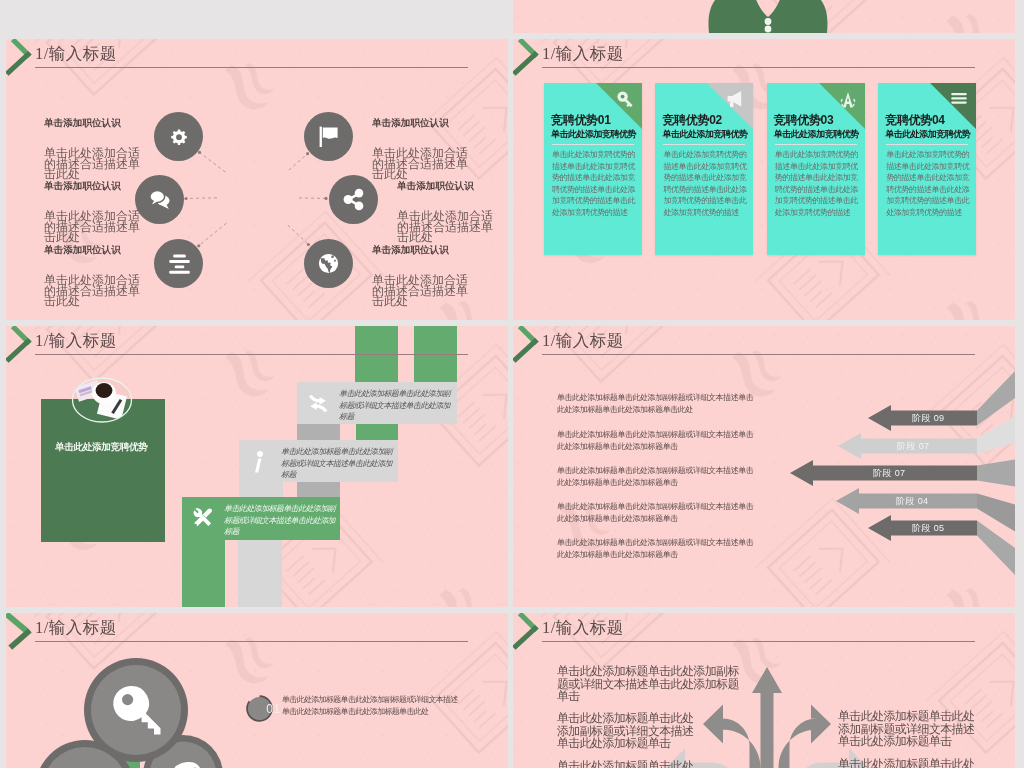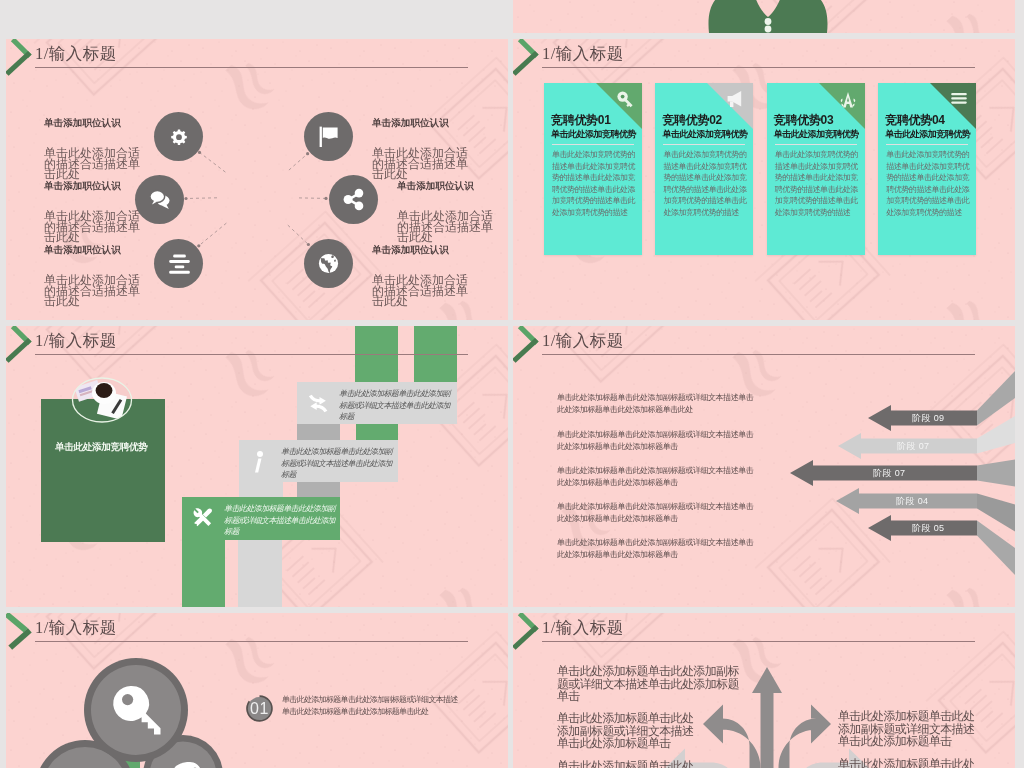--- a/index.html
+++ b/index.html
@@ -49,22 +49,22 @@
   .panel3-t{position:absolute;left:14px;top:42px;font-size:9.6px;font-weight:bold;color:#f2f8f0;letter-spacing:-0.35px;white-space:nowrap;}
   .panel3-b{position:absolute;left:14px;top:56px;width:98px;font-size:8px;letter-spacing:-0.6px;line-height:11.8px;color:#e8f0e5;}
   .photo3{position:absolute;}
 
   
   .arr-lbl{position:absolute;font-size:9px;color:#f4f4f4;white-space:nowrap;letter-spacing:.4px;}
   .s4p{position:absolute;width:200px;font-size:8px;letter-spacing:-0.45px;line-height:11.6px;color:#5d4d4d;}
 
   
   .numc{position:absolute;width:29px;height:29px;}
-  .numc-t{position:absolute;left:0;top:0;width:29px;height:29px;display:flex;align-items:center;
-      justify-content:center;font-size:16px;color:#efefef;letter-spacing:.5px;}
+  .numc-t{position:absolute;left:14px;top:0;width:29px;height:29px;display:flex;align-items:center;
+      justify-content:center;font-size:12px;color:#efefef;letter-spacing:.5px;}
   .s5t{position:absolute;width:180px;font-size:8px;letter-spacing:-0.68px;line-height:12.4px;color:#5d4d4d;}
   
   .s6t{position:absolute;font-size:12px;letter-spacing:-0.64px;line-height:12.6px;color:#5d4d4d;}
 
   .tex{position:absolute;left:0;top:0;pointer-events:none;}
   svg{display:block;}
 </style>
 </head>
 <body>
 

